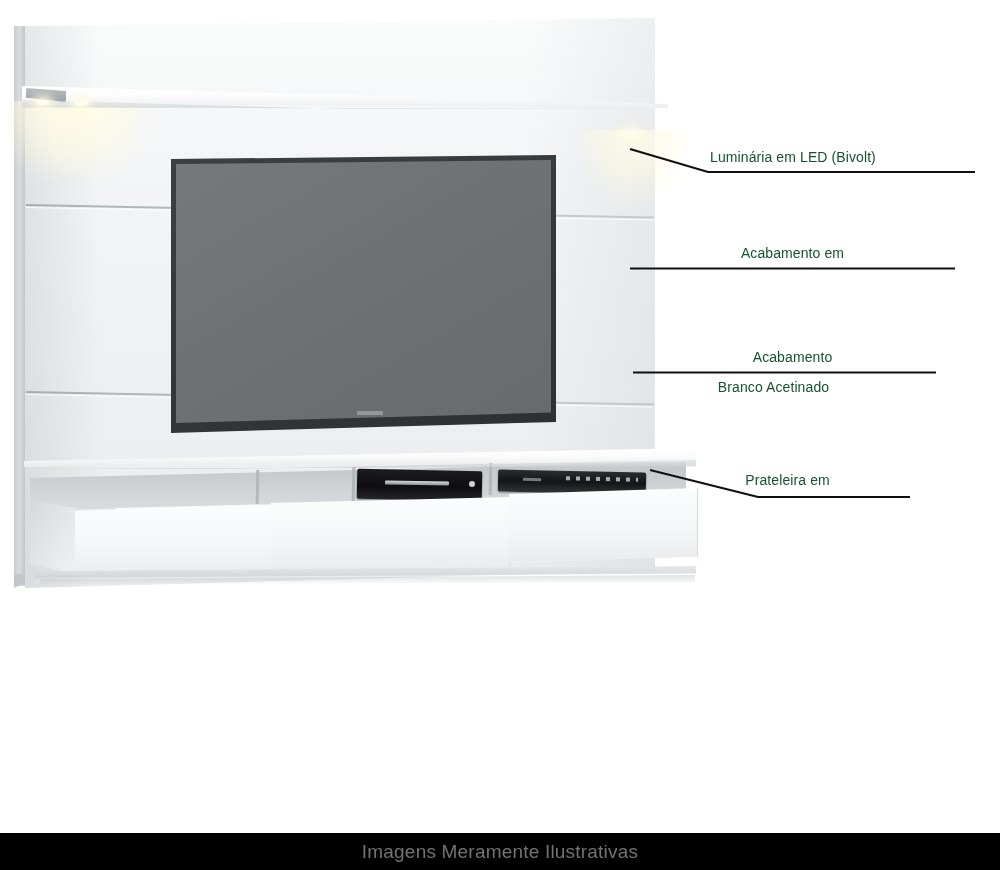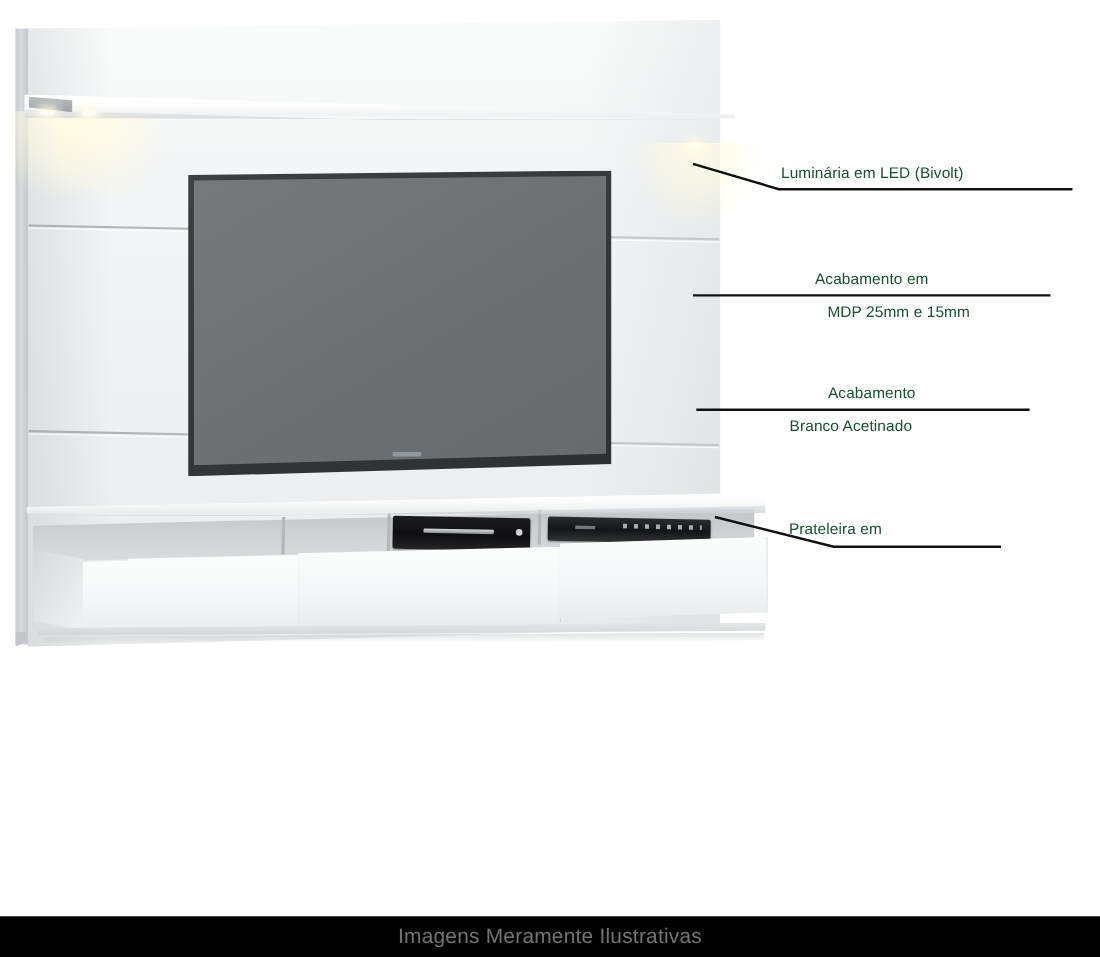--- a/index.html
+++ b/index.html
@@ -293,25 +293,24 @@
       <line x1="630" y1="268.5" x2="955" y2="268.5" stroke="#101010" stroke-width="2.2"></line>
 
       <line x1="633" y1="372.5" x2="936" y2="372.5" stroke="#101010" stroke-width="2.2"></line>
 
       <polyline points="650,470 758,497 910,497" fill="none" stroke="#101010" stroke-width="2.2"></polyline>
     </svg>
 
     <div class="label" style="left:710px;top:145px;">Luminária em LED (Bivolt)</div>
 
     <div class="label center" style="left:705px;top:241px;width:175px;">Acabamento em</div>
-    <div class="label center" style="left:692px;top:271px;width:250px;">MDP 25mm e 15mm</div>
 
     <div class="label center" style="left:700px;top:345px;width:185px;">Acabamento</div>
     <div class="label center" style="left:652px;top:375px;width:243px;">Branco Acetinado</div>
 
-    <div class="label center" style="left:672px;top:468px;width:175px;">Prateleira em</div>
+    <div class="label center" style="left:700px;top:468px;width:175px;">Prateleira em</div>
   </div>
 
   <div class="banner">
     <span class="banner-text">Imagens Meramente Ilustrativas</span>
   </div>
 
 </div>
 
 </body></html>

